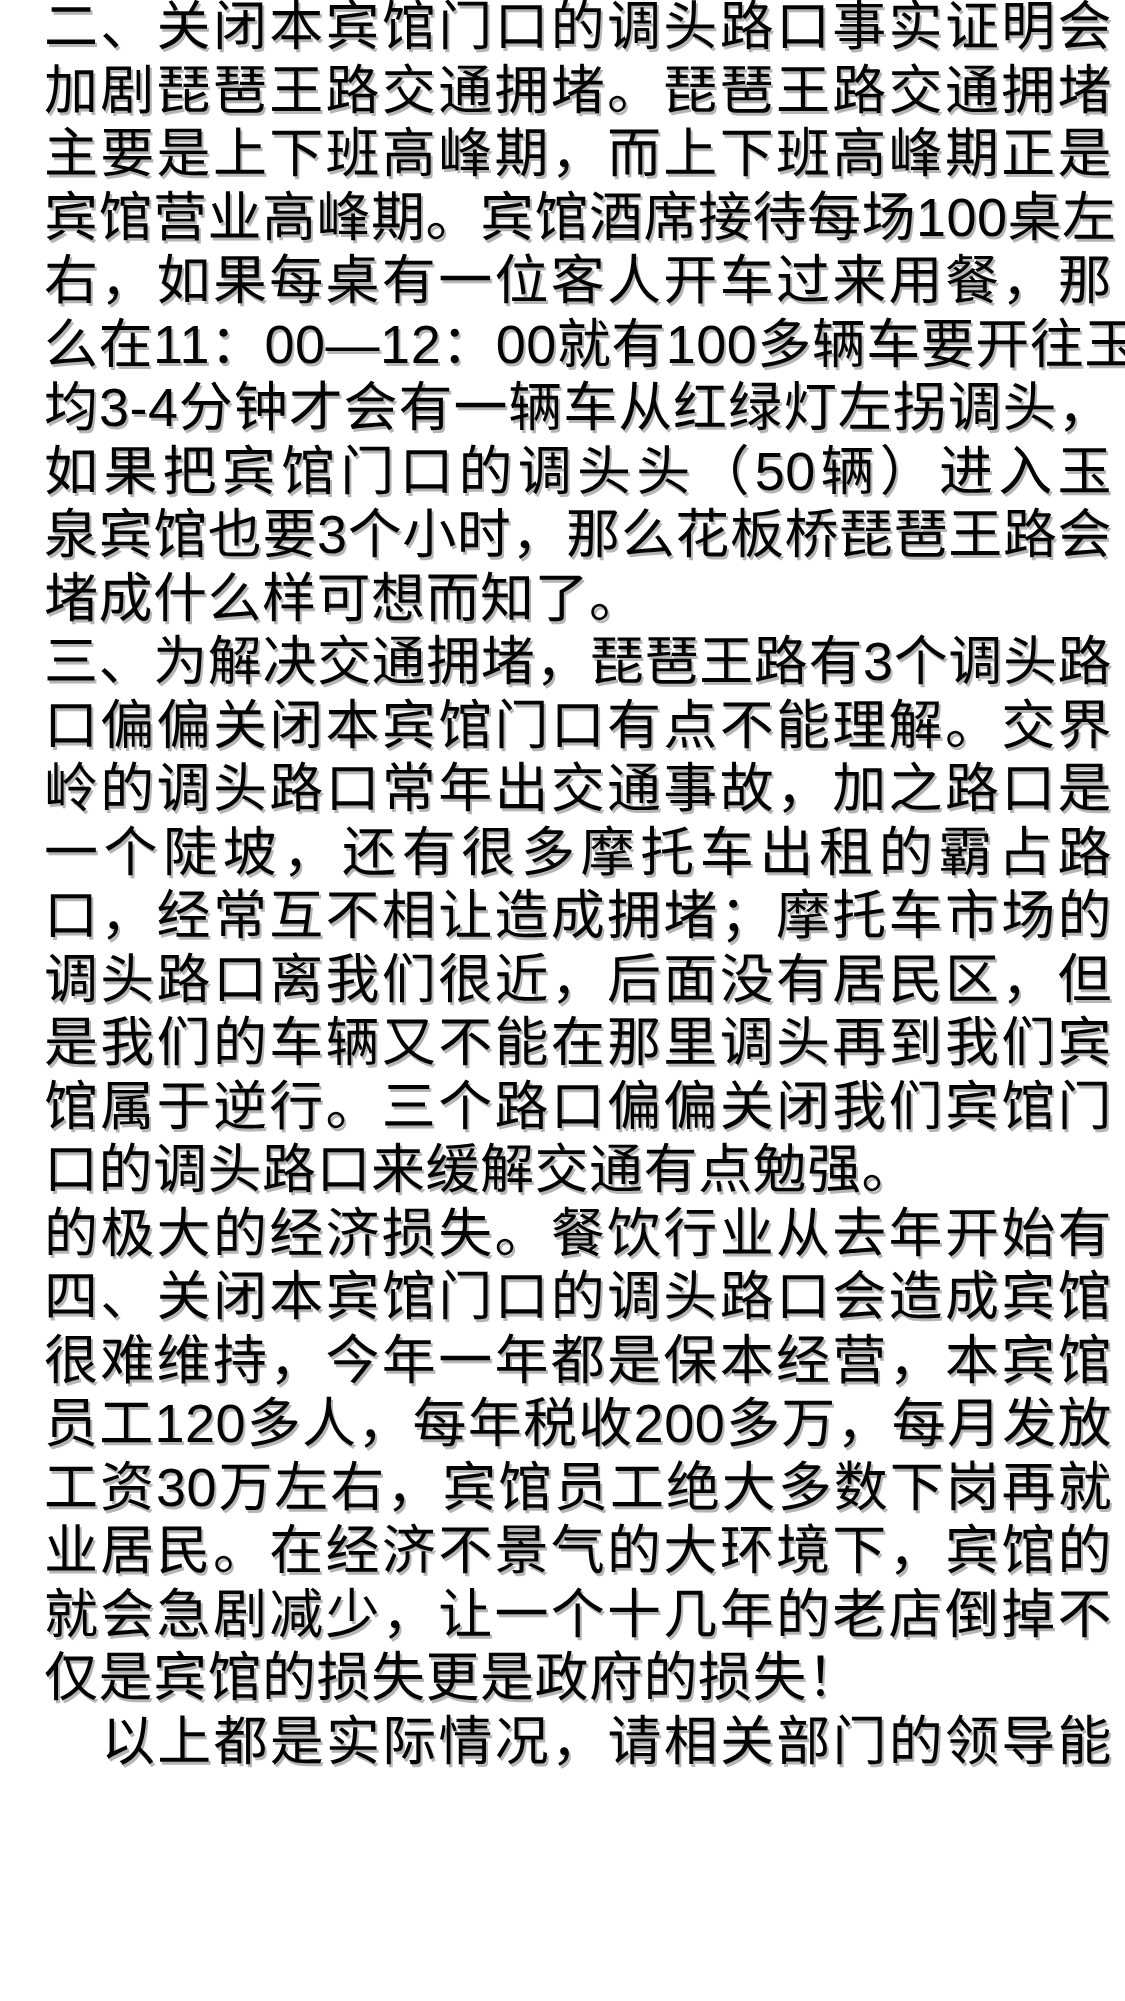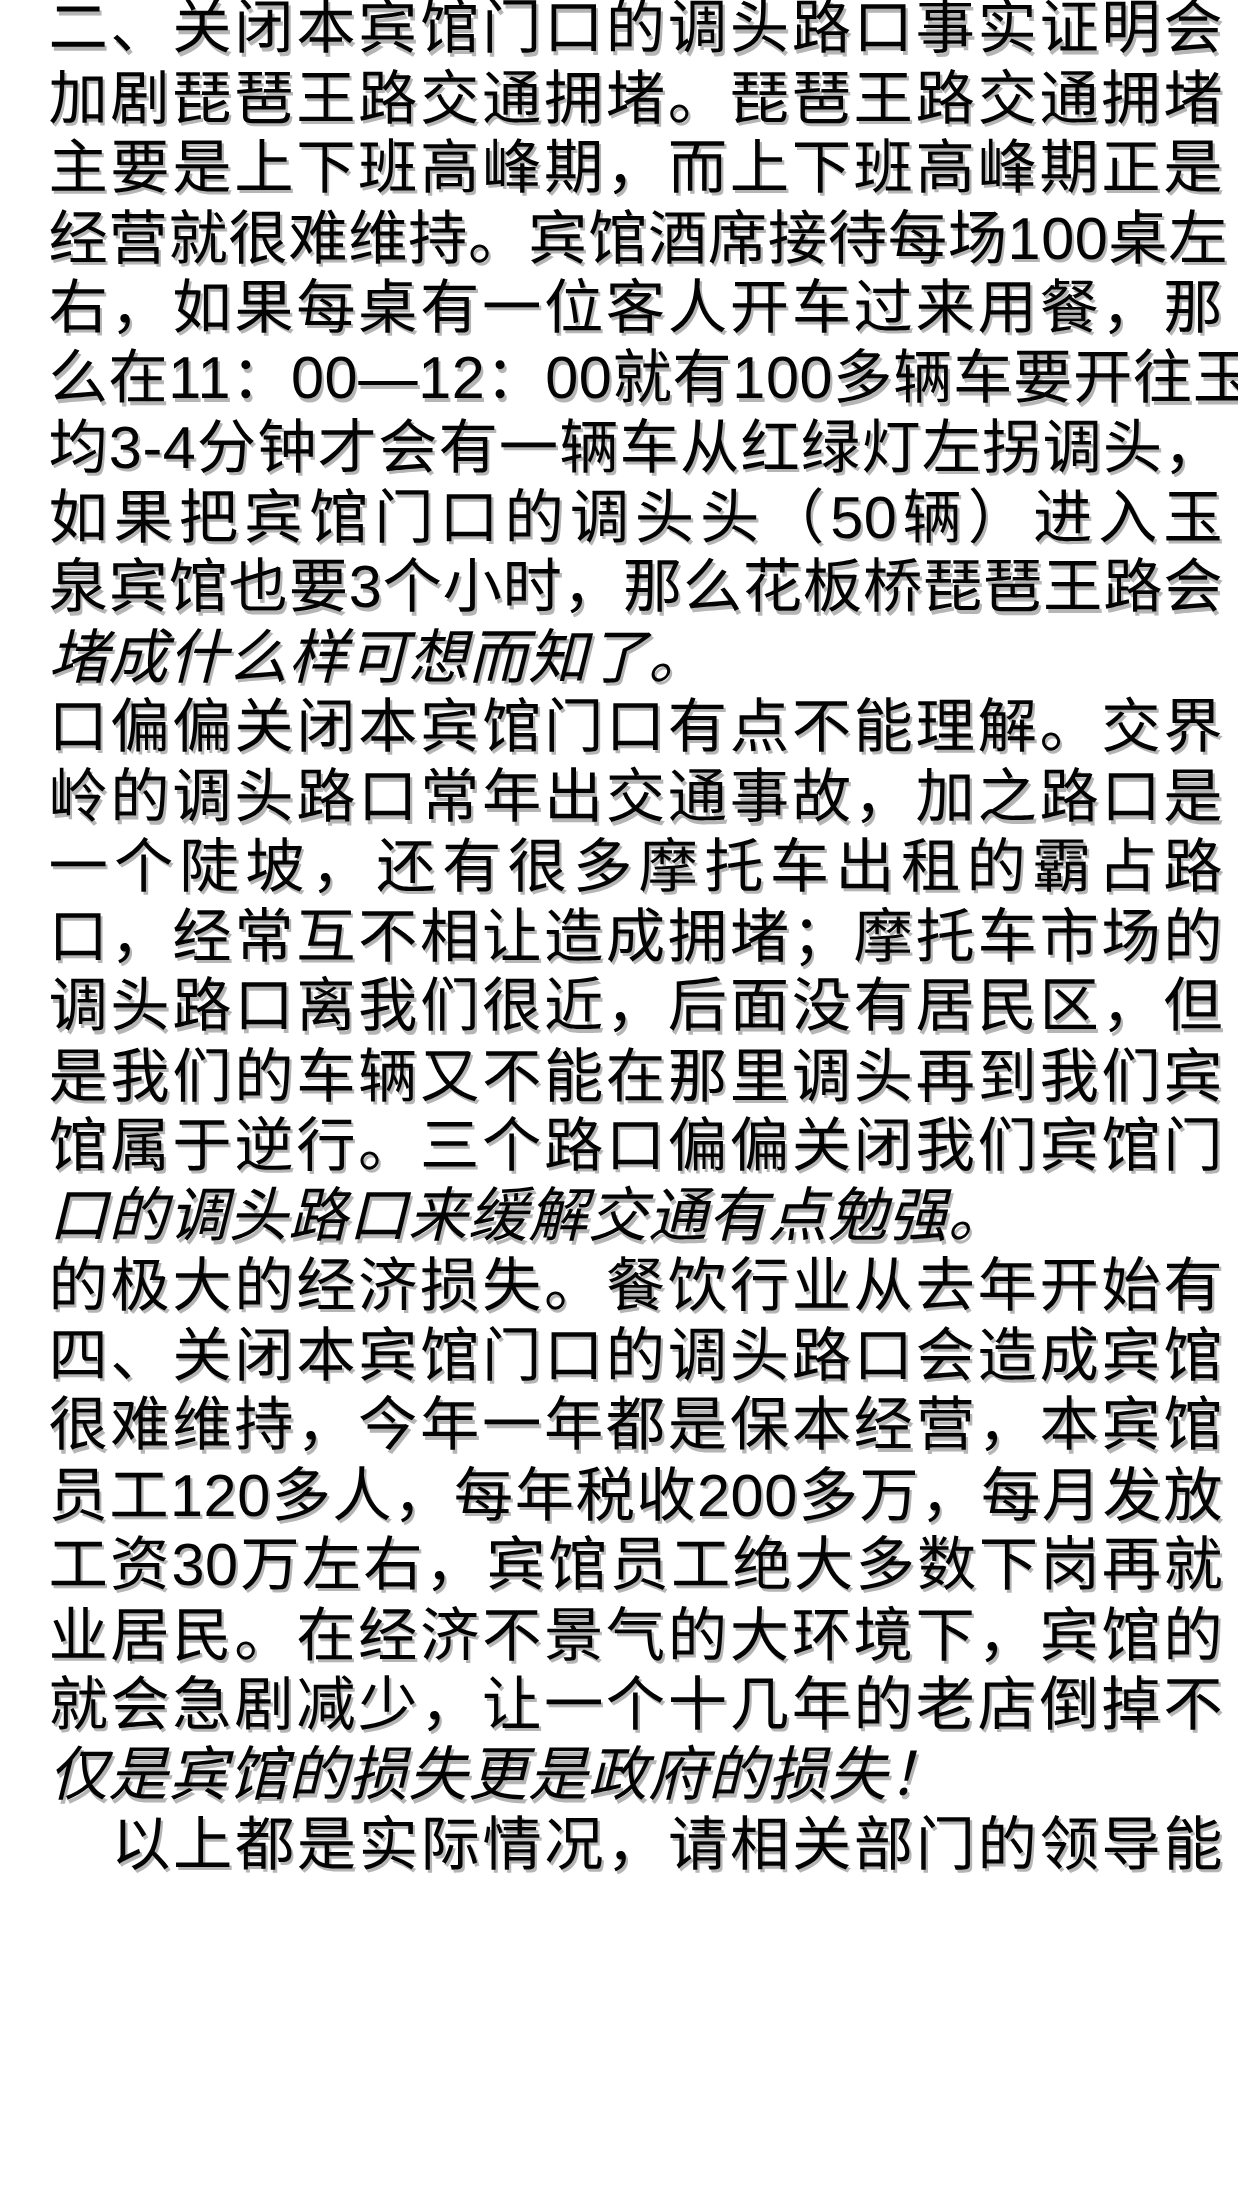--- a/index.html
+++ b/index.html
@@ -26,41 +26,41 @@
     text-align: justify;
     text-align-last: justify;
     text-justify: inter-character;
     letter-spacing: 0.5px;
     text-shadow: 2px 3px 0 #b5b5b5;
     overflow: visible;
   }
   .line.short {
     text-align: center;
     text-align-last: left;
-    font-style: italic;
   }
   .line.indent {
     text-indent: 57px;
   }
 </style>
 </head>
 <body>
 
 <div class="page">
   <div>
       <div class="line">二、关闭本宾馆门口的调头路口事实证明会</div>
       <div class="line">加剧琵琶王路交通拥堵。琵琶王路交通拥堵</div>
       <div class="line">主要是上下班高峰期，而上下班高峰期正是</div>
-      <div class="line">经营就很难维持。宾馆酒席接待每场100桌左</div>
+      <div class="line">宾馆营业高峰期。宾馆酒席接待每场100桌左</div>
       <div class="line">右，如果每桌有一位客人开车过来用餐，那</div>
       <div class="line">么在11：00—12：00就有100多辆车要开往玉</div>
       <div class="line">均3-4分钟才会有一辆车从红绿灯左拐调头，</div>
       <div class="line">如果把宾馆门口的调头头（50辆）进入玉</div>
       <div class="line">泉宾馆也要3个小时，那么花板桥琵琶王路会</div>
       <div class="line short">堵成什么样可想而知了。</div>
+      <div class="line">三、为解决交通拥堵，琵琶王路有3个调头路</div>
       <div class="line">口偏偏关闭本宾馆门口有点不能理解。交界</div>
       <div class="line">岭的调头路口常年出交通事故，加之路口是</div>
       <div class="line">一个陡坡，还有很多摩托车出租的霸占路</div>
       <div class="line">口，经常互不相让造成拥堵；摩托车市场的</div>
       <div class="line">调头路口离我们很近，后面没有居民区，但</div>
       <div class="line">是我们的车辆又不能在那里调头再到我们宾</div>
       <div class="line">馆属于逆行。三个路口偏偏关闭我们宾馆门</div>
       <div class="line short">口的调头路口来缓解交通有点勉强。</div>
       <div class="line">的极大的经济损失。餐饮行业从去年开始有</div>
       <div class="line">四、关闭本宾馆门口的调头路口会造成宾馆</div>

